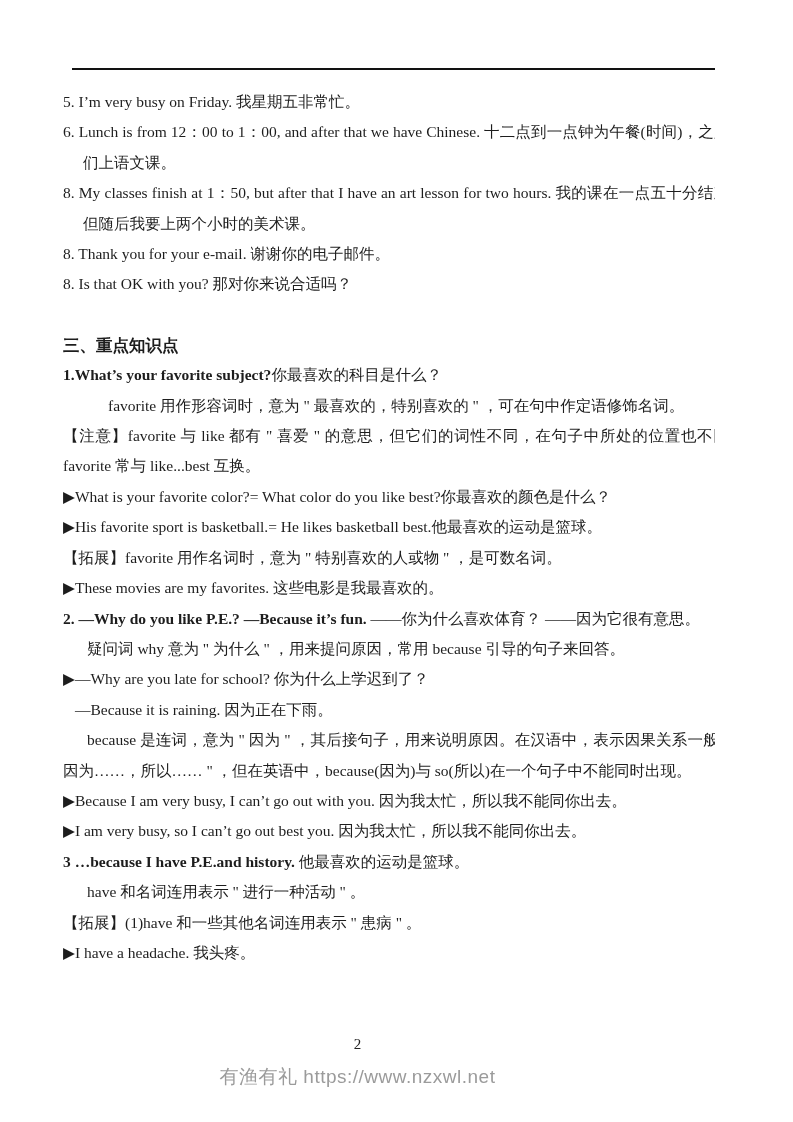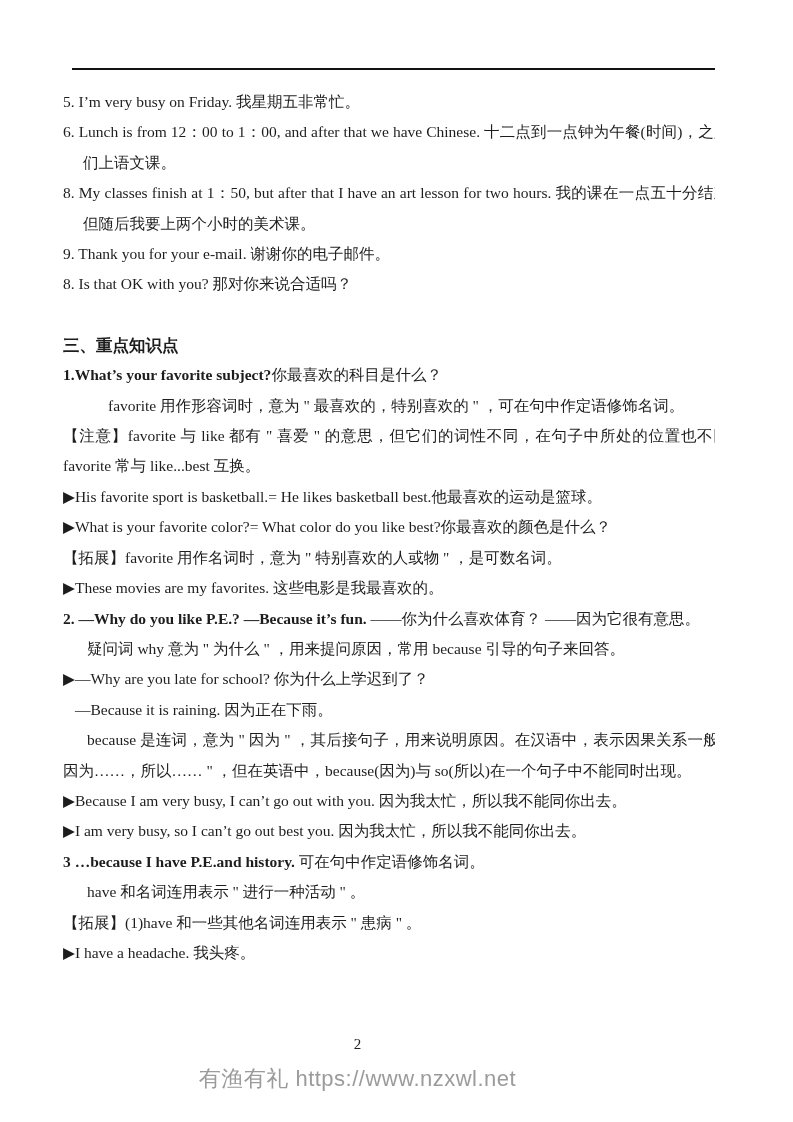--- a/index.html
+++ b/index.html
@@ -51,51 +51,51 @@
     font-size: 15px;
     color: #222222;
   }
   .watermark {
     position: absolute;
     top: 1064px;
     left: 0;
     width: 100%;
     text-align: center;
     font-family: "Liberation Sans", "DejaVu Sans", sans-serif;
-    font-size: 22px;
+    font-size: 19px;
     letter-spacing: 0.5px;
     color: #9b9b9b;
   }
 </style>
 </head>
 <body>
 
 <div class="page">
   <div class="header-rule"></div>
   <div class="content">
       <p class="para item"><span>5. I’m very busy on Friday.  我星期五非常忙。</span></p>
       <p class="para item"><span>6. Lunch is from 12：00 to 1：00, and after that we have Chinese.  十二点到一点钟为午餐(时间)，之后我们上语文课。</span></p>
       <p class="para item"><span>8. My classes finish at 1：50, but after that I have an art lesson for two hours.  我的课在一点五十分结束，但随后我要上两个小时的美术课。</span></p>
-      <p class="para item"><span>9. Thank you for your e-mail.  谢谢你的电子邮件。</span></p>
+      <p class="para item"><span>8. Thank you for your e-mail.  谢谢你的电子邮件。</span></p>
       <p class="para item"><span>8. Is that OK with you?  那对你来说合适吗？</span></p>
       <p class="para heading"><span class="b">三、重点知识点</span></p>
       <p class="para lead"><span class="b">1.What’s your favorite subject?</span><span>你最喜欢的科目是什么？</span></p>
       <p class="para ind45"><span>favorite 用作形容词时，意为 " 最喜欢的，特别喜欢的 " ，可在句中作定语修饰名词。</span></p>
       <p class="para flush"><span>【注意】favorite 与 like 都有 " 喜爱 " 的意思，但它们的词性不同，在句子中所处的位置也不同，favorite 常与 like...best 互换。</span></p>
+      <p class="para flush"><span>▶What is your favorite color?= What color do you like best?你最喜欢的颜色是什么？</span></p>
       <p class="para flush"><span>▶His favorite sport is basketball.= He likes basketball best.他最喜欢的运动是篮球。</span></p>
-      <p class="para flush"><span>▶What is your favorite color?= What color do you like best?你最喜欢的颜色是什么？</span></p>
       <p class="para flush"><span>【拓展】favorite 用作名词时，意为 " 特别喜欢的人或物 " ，是可数名词。</span></p>
       <p class="para flush"><span>▶These movies are my favorites.  这些电影是我最喜欢的。</span></p>
       <p class="para lead"><span class="b">2. —Why do you like P.E.? —Because it’s fun.</span><span> ——你为什么喜欢体育？ ——因为它很有意思。</span></p>
       <p class="para ind24"><span>疑问词 why 意为 " 为什么 " ，用来提问原因，常用 because 引导的句子来回答。</span></p>
       <p class="para flush"><span>▶—Why are you late for school?  你为什么上学迟到了？</span></p>
       <p class="para ind12"><span>—Because it is raining.  因为正在下雨。</span></p>
       <p class="para ind24"><span>because 是连词，意为 " 因为 " ，其后接句子，用来说明原因。在汉语中，表示因果关系一般用 " 因为……，所以…… " ，但在英语中，because(因为)与 so(所以)在一个句子中不能同时出现。</span></p>
       <p class="para flush"><span>▶Because I am very busy, I can’t go out with you.  因为我太忙，所以我不能同你出去。</span></p>
       <p class="para flush"><span>▶I am very busy, so I can’t go out best you.  因为我太忙，所以我不能同你出去。</span></p>
-      <p class="para lead"><span class="b">3 …because I have P.E.and history.</span><span> 可在句中作定语修饰名词。</span></p>
+      <p class="para lead"><span class="b">3 …because I have P.E.and history.</span><span> 他最喜欢的运动是篮球。</span></p>
       <p class="para ind24"><span>have 和名词连用表示 " 进行一种活动 " 。</span></p>
       <p class="para flush"><span>【拓展】(1)have 和一些其他名词连用表示 " 患病 " 。</span></p>
       <p class="para flush"><span>▶I have a headache.  我头疼。</span></p>
     </div>
   <div class="page-number">2</div>
   <div class="watermark">有渔有礼 https://www.nzxwl.net</div>
 </div>
 
 </body></html>

